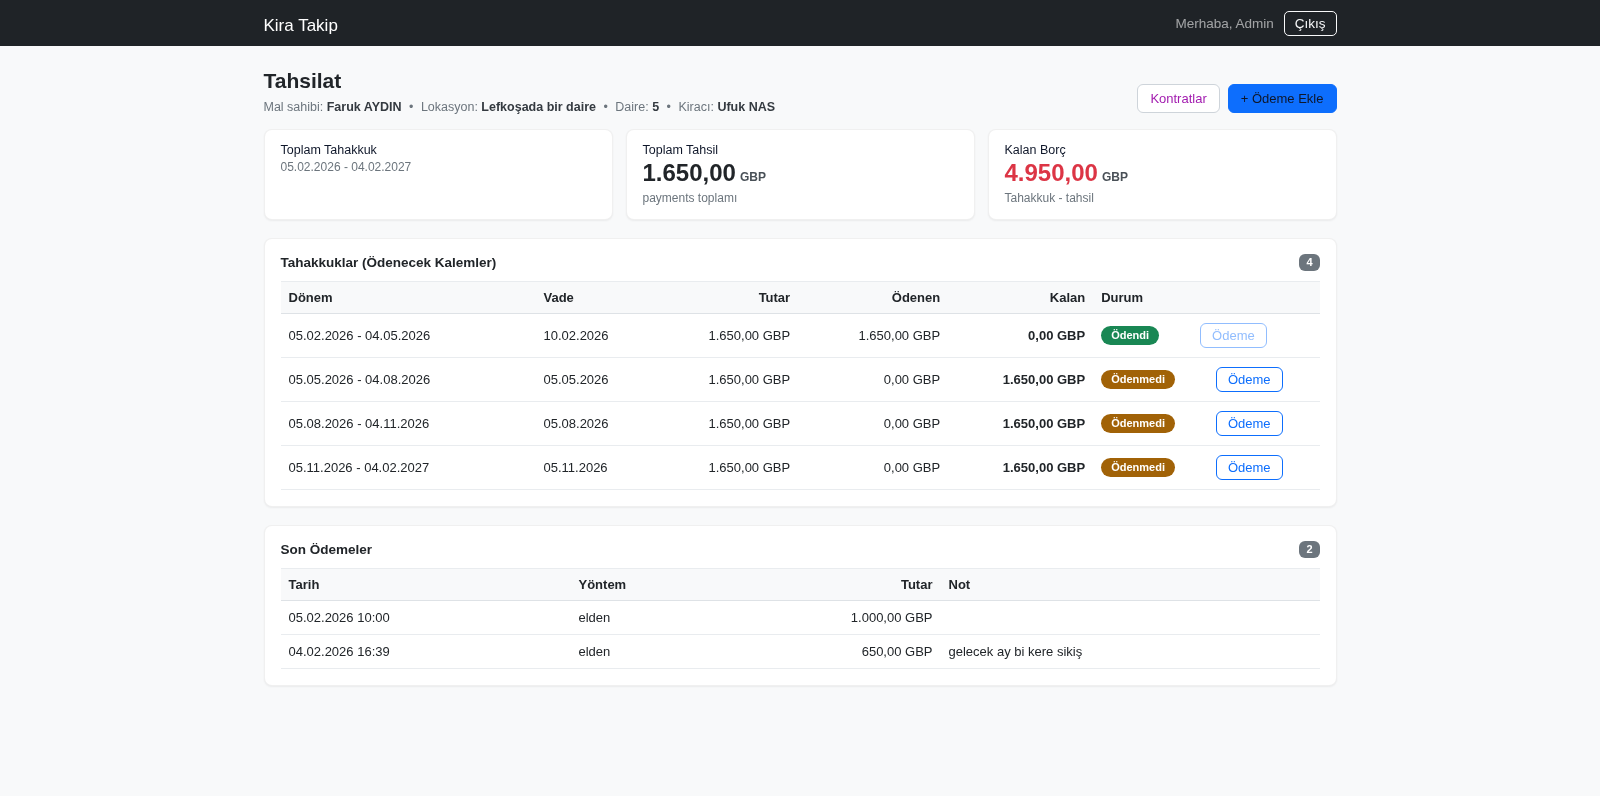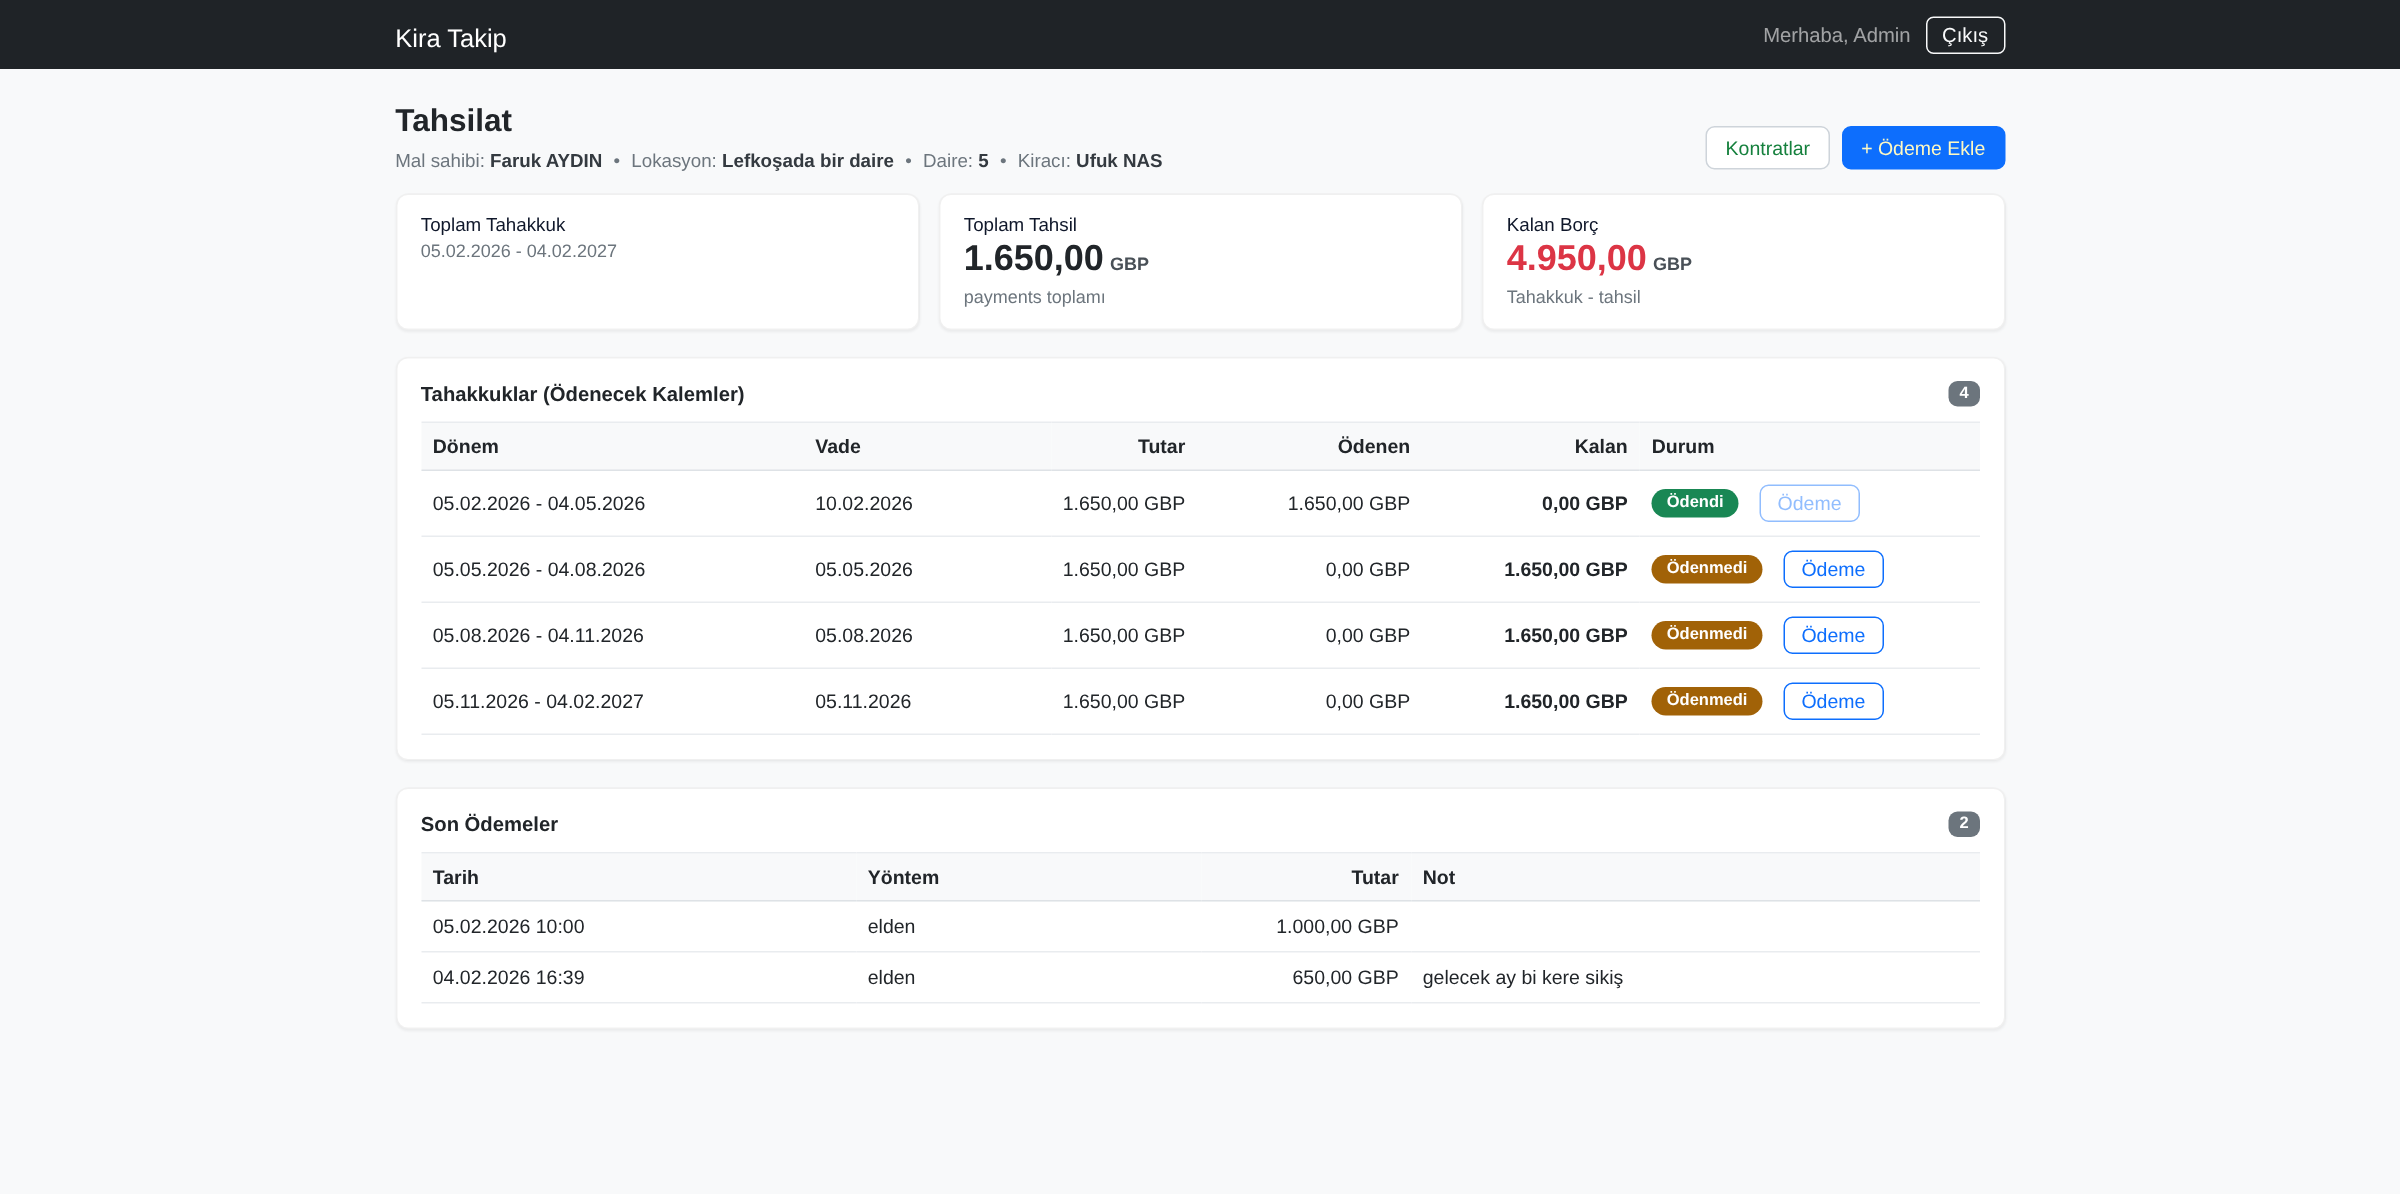--- a/index.html
+++ b/index.html
@@ -46,31 +46,31 @@
   .page-header { display: flex; justify-content: space-between; align-items: center; }
   .page-title { font-size: 21px; font-weight: bold; margin: 0 0 7px 0; }
   .page-meta { font-size: 12.5px; color: #6c757d; }
   .page-meta b { color: #343a40; }
   .meta-sep { margin: 0 4px; }
 
   .header-actions { display: flex; gap: 8px; margin-top: 14px; }
   .btn-outline-secondary {
     background: #fff;
     border: 1px solid #ced4da;
-    color: #15803d;
+    color: #a21caf;
     border-radius: 6px;
     padding: 6px 12px;
     font-size: 13px;
     cursor: pointer;
     font-family: inherit;
   }
   .btn-primary {
     background: #0d6efd;
     border: 1px solid #0d6efd;
-    color: #fef9c3;
+    color: #0f172a;
     border-radius: 6px;
     padding: 6px 12px;
     font-size: 13px;
     cursor: pointer;
     font-family: inherit;
   }
 
   
   .summary-row {
     display: grid;
@@ -150,20 +150,21 @@
 
   .pay-btn {
     background: #fff;
     border: 1px solid #0d6efd;
     color: #0d6efd;
     border-radius: 6px;
     padding: 4px 11px;
     font-size: 13px;
     cursor: pointer;
     font-family: inherit;
+    margin-left: 27px;
   }
   .pay-btn[data-disabled="true"] { opacity: .45; cursor: default; }
 </style>
 </head>
 <body>
 
 <header class="navbar">
   <div class="navbar-inner">
     <span class="brand">Kira Takip</span>
     <div class="nav-right">

